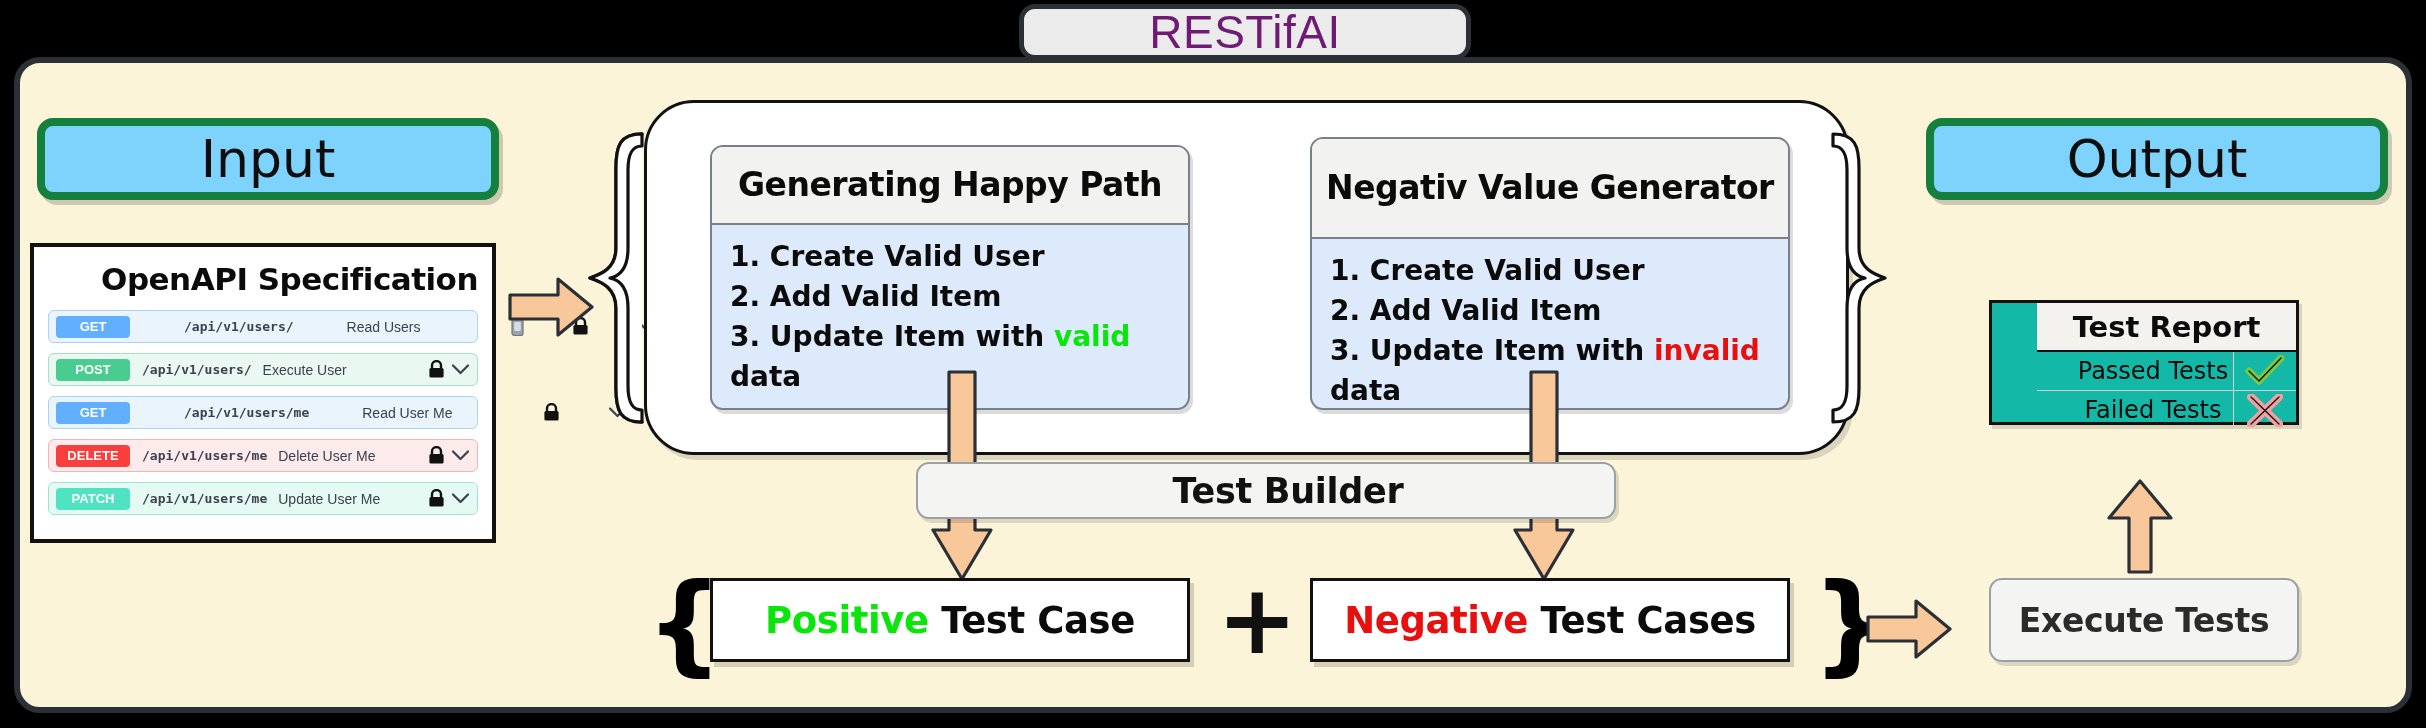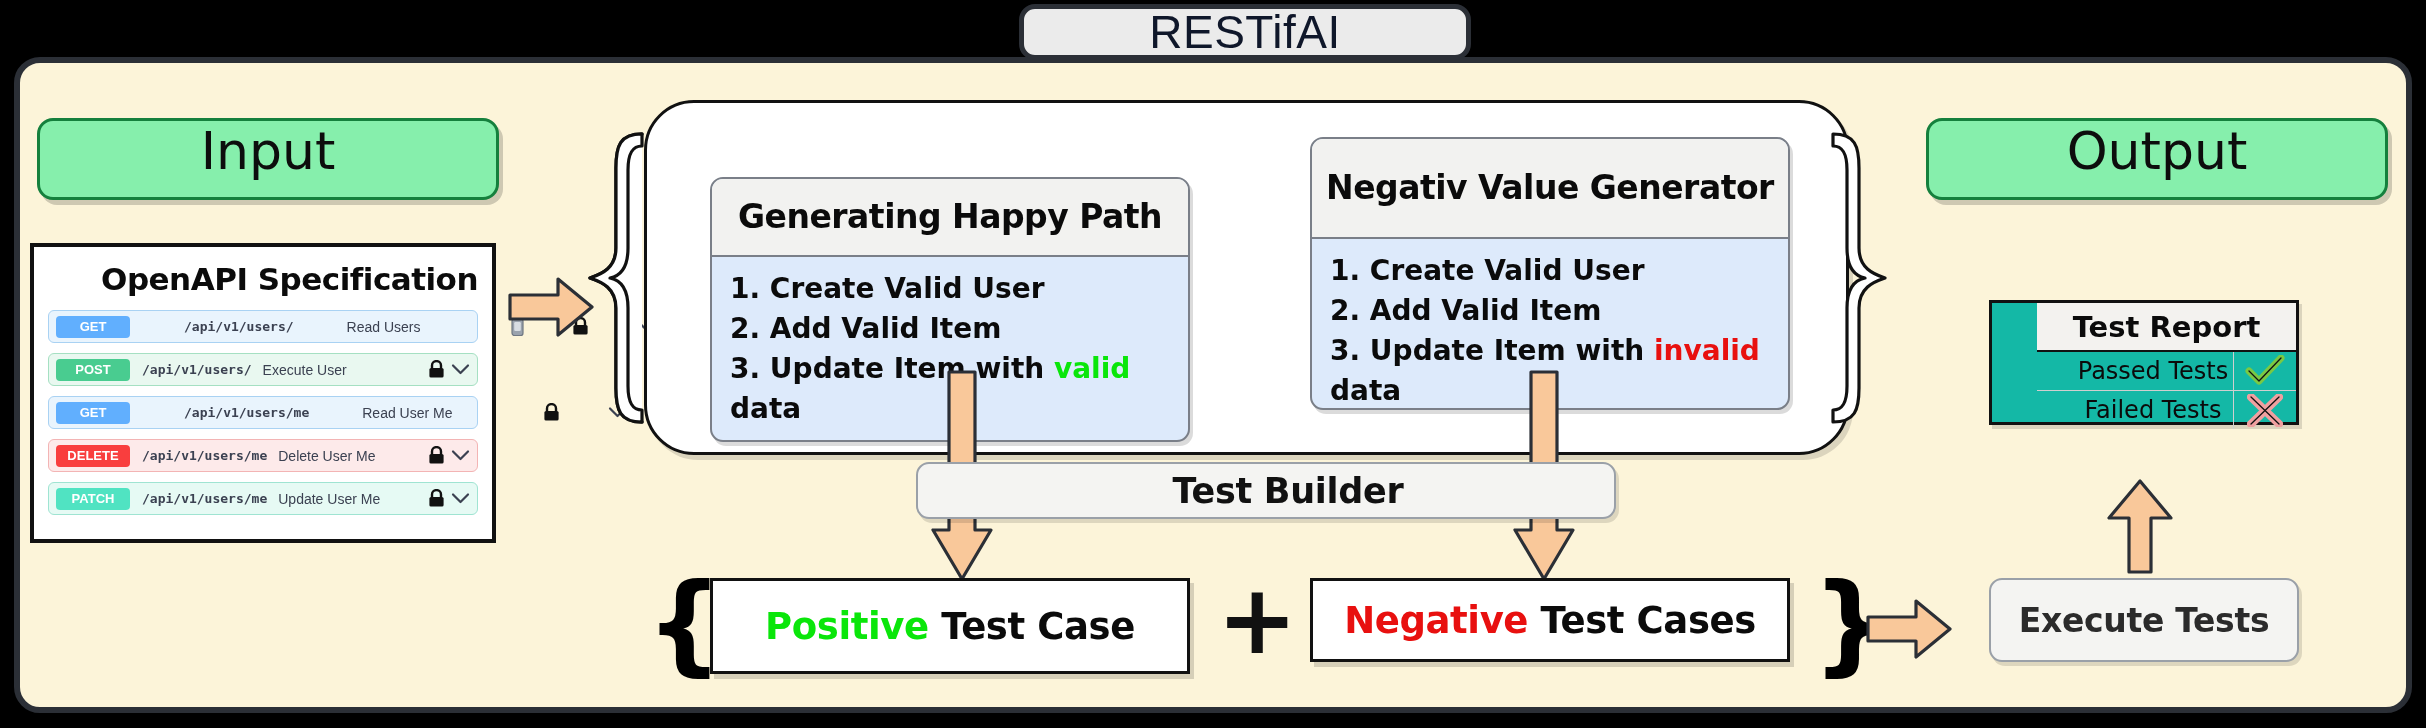--- a/index.html
+++ b/index.html
@@ -8,26 +8,26 @@
   #stage{position:relative;width:2426px;height:728px;background:#000;}
 
   
   .panel{position:absolute;left:14px;top:57px;width:2398px;height:656px;
          background:#fcf4d9;border:6px solid #2b2f36;border-radius:26px;box-sizing:border-box;}
 
   
   .title-chip{position:absolute;left:1019px;top:4px;width:452px;height:56px;
     background:#ebebeb;border:5px solid #2b2f36;border-radius:16px;
     display:flex;align-items:center;justify-content:center;z-index:40;box-sizing:border-box;}
-  .title-chip span{font-size:46px;color:#0f172a;letter-spacing:.5px;
+  .title-chip span{font-size:46px;color:#701a75;letter-spacing:.5px;
     font-family:"Liberation Sans",sans-serif;}
 
   
-  .chip{position:absolute;background:#86efac;border:3px solid #15803d;border-radius:16px;
-        display:flex;justify-content:center;box-sizing:border-box;
+  .chip{position:absolute;background:#7dd3fc;border:8px solid #15803d;border-radius:16px;
+        display:flex;align-items:center;justify-content:center;box-sizing:border-box;
         box-shadow:4px 5px 0 rgba(0,0,0,.18);}
   .chip span{font-size:52px;color:#0d0d0d;font-family:"DejaVu Sans",sans-serif;}
   #chip-input{left:37px;top:118px;width:462px;height:82px;}
   #chip-output{left:1926px;top:118px;width:462px;height:82px;}
 
   
   .api-card{position:absolute;left:30px;top:243px;width:466px;height:300px;
     background:#fff;border:4px solid #111;box-sizing:border-box;padding:10px 14px;}
   .api-title{text-align:right;font-size:31px;font-weight:700;color:#0b0b0b;
     font-family:"DejaVu Sans",sans-serif;margin:4px 0 13px;letter-spacing:-.5px;}
@@ -60,21 +60,21 @@
     background:#fff;border:3.5px solid #111;border-radius:50px;box-sizing:border-box;
     box-shadow:4px 5px 0 rgba(0,0,0,.13);}
   .brace{position:absolute;z-index:6;}
   #brace-l{left:580px;top:128px;}
   #brace-r{left:1815px;top:128px;}
 
   
   .gen{position:absolute;border:2.5px solid #7a7f88;border-radius:13px;
        box-sizing:border-box;overflow:hidden;background:#ddeafb;
        box-shadow:3px 4px 0 rgba(0,0,0,.14);}
-  #gen-happy{left:710px;top:145px;width:480px;height:265px;margin-top:32px;}
+  #gen-happy{left:710px;top:145px;width:480px;height:265px;}
   #gen-neg{left:1310px;top:137px;width:480px;height:273px;}
   .gen-head{background:#f2f2f0;border-bottom:2.5px solid #7a7f88;
     display:flex;align-items:center;justify-content:center;text-align:center;
     font-size:33px;font-weight:700;color:#0b0b0b;font-family:"DejaVu Sans",sans-serif;
     letter-spacing:-.5px;line-height:1.1;padding:0 8px;box-sizing:border-box;}
   #gen-happy .gen-head{height:78px;}
   #gen-neg .gen-head{height:100px;}
   .gen-body{padding:12px 18px 0;font-size:28px;line-height:1.43;color:#0b0b0b;
     font-family:"DejaVu Sans",sans-serif;font-weight:600;}
   .ok{color:#0ae60a;font-weight:700;}
@@ -85,21 +85,21 @@
     background:#f4f4f2;border:2.5px solid #9aa0a8;border-radius:13px;box-sizing:border-box;
     display:flex;align-items:center;justify-content:center;
     box-shadow:3px 4px 0 rgba(0,0,0,.12);padding-left:44px;}
   .builder span{font-size:35px;font-weight:700;color:#111;
     font-family:"DejaVu Sans",sans-serif;letter-spacing:-.3px;}
 
   
   .tc{position:absolute;background:#fff;border:3.5px solid #111;box-sizing:border-box;
       display:flex;align-items:center;justify-content:center;
       box-shadow:4px 5px 0 rgba(0,0,0,.15);}
-  #tc-pos{left:710px;top:578px;width:480px;height:96px;}
+  #tc-pos{left:710px;top:578px;width:480px;height:84px;}
   #tc-neg{left:1310px;top:578px;width:480px;height:84px;}
   .tc span{font-size:37px;font-weight:700;color:#0b0b0b;
     font-family:"DejaVu Sans",sans-serif;letter-spacing:-.4px;}
 
   .cbrace{position:absolute;font-size:108px;color:#000;font-weight:700;
     font-family:"DejaVu Sans",sans-serif;line-height:1;}
   #cb-l{left:646px;top:570px;}
   #cb-r{left:1812px;top:570px;}
   .plus{position:absolute;left:1217px;top:572px;font-size:96px;color:#111;
     font-weight:700;font-family:"DejaVu Sans",sans-serif;line-height:1;}

